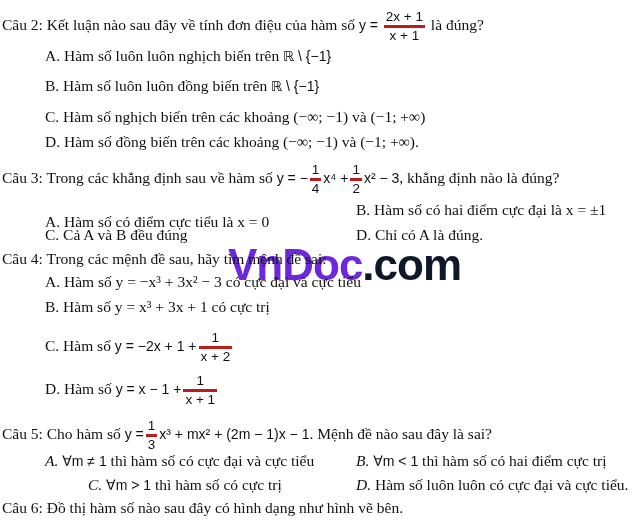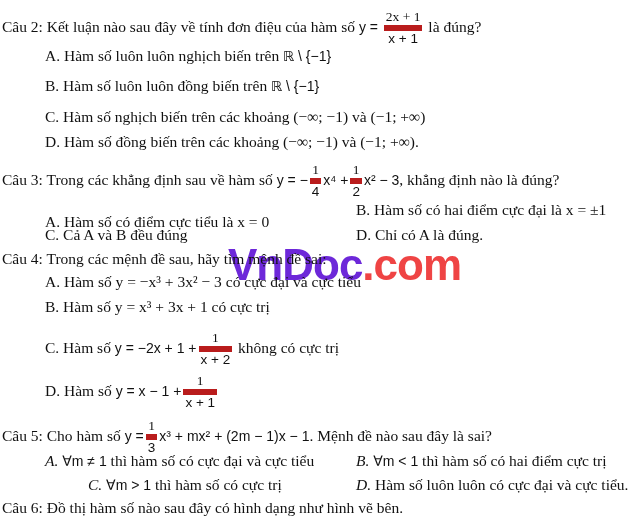--- a/index.html
+++ b/index.html
@@ -6,29 +6,29 @@
   body {
     width: 640px; height: 521px; position: relative; overflow: hidden;
     font-family: "Liberation Serif", "DejaVu Serif", serif;
     font-size: 15.5px; color: #111;
   }
   .line { position: absolute; white-space: nowrap; line-height: 18px; }
   .b { font-weight: normal; }
   .it { font-style: italic; }
   .m { font-family: "Liberation Sans", "DejaVu Sans", sans-serif; font-size: 14px; }
   .frac { display: inline-block; vertical-align: middle; text-align: center; margin: 0 2px; }
-  .frac .num { display: block; border-bottom: 6px solid #b91c1c; padding: 0 2px; line-height: 16px; font-family: Liberation Serif, serif; font-size: 13.5px; }
+  .frac .num { display: block; border-bottom: 3px solid #b91c1c; padding: 0 2px; line-height: 16px; font-family: Liberation Sans, sans-serif; font-size: 13.5px; }
   .frac .den { display: block; padding: 0 2px; line-height: 16px; font-family: "Liberation Sans", sans-serif; font-size: 13.5px; }
   .watermark {
     position: absolute; left: 228px; top: 240px;
     font-family: "Liberation Sans", sans-serif; font-weight: bold; font-size: 44px;
     letter-spacing: -1px; pointer-events: none; z-index: 0;
   }
   .watermark .w1 { color: #6d28d9; text-align: center; }
-  .watermark .w2 { color: #ef4444; }
+  .watermark .w2 { color: #0f172a; }
   .line { z-index: 1; }
 </style>
 </head>
 <body>
 
 <div class="watermark"><span class="w1">VnDoc</span><span class="w2">.com</span></div>
 
 <div class="line" style="left:2px; top:9px;">
   <span class="b">Câu 2:</span>
   <span>Kết luận nào sau đây về tính đơn điệu của hàm số</span>
@@ -86,21 +86,20 @@
   <span>Hàm số y = −x³ + 3x² − 3 có cực đại và cực tiểu</span>
 </div>
 <div class="line" style="left:45px; top:298px;">
   <span>B.</span>
   <span>Hàm số y = x³ + 3x + 1 có cực trị</span>
 </div>
 <div class="line" style="left:45px; top:330px;">
   <span>C.</span>
   <span>Hàm số</span>
   <span class="m">y = −2x + 1 +</span><span class="frac"><span class="num">1</span><span class="den">x + 2</span></span>
-  <span>không có cực trị</span>
 </div>
 <div class="line" style="left:45px; top:373px;">
   <span>D.</span>
   <span>Hàm số</span>
   <span class="m">y = x − 1 +</span><span class="frac"><span class="num">1</span><span class="den">x + 1</span></span>
 </div>
 
 <div class="line" style="left:2px; top:418px;">
   <span class="b">Câu 5:</span>
   <span>Cho hàm số</span>

